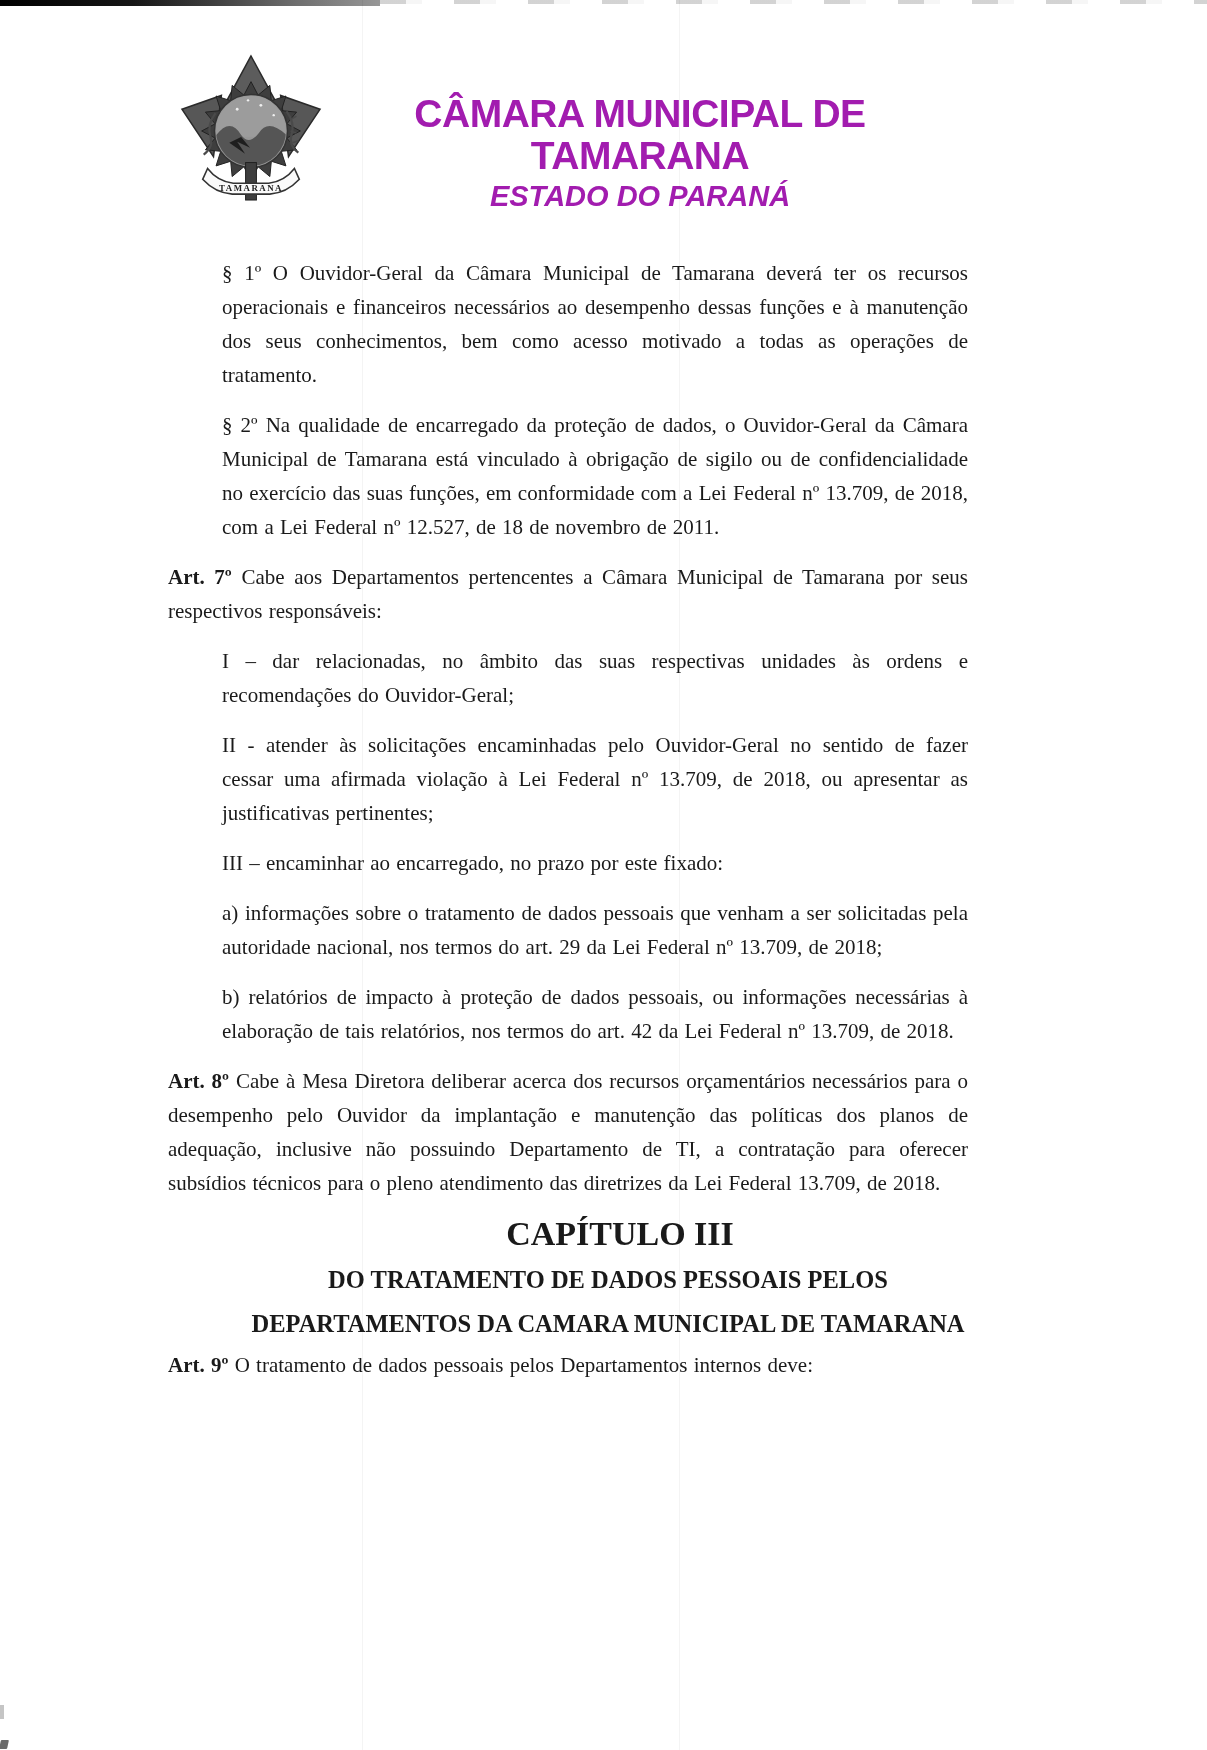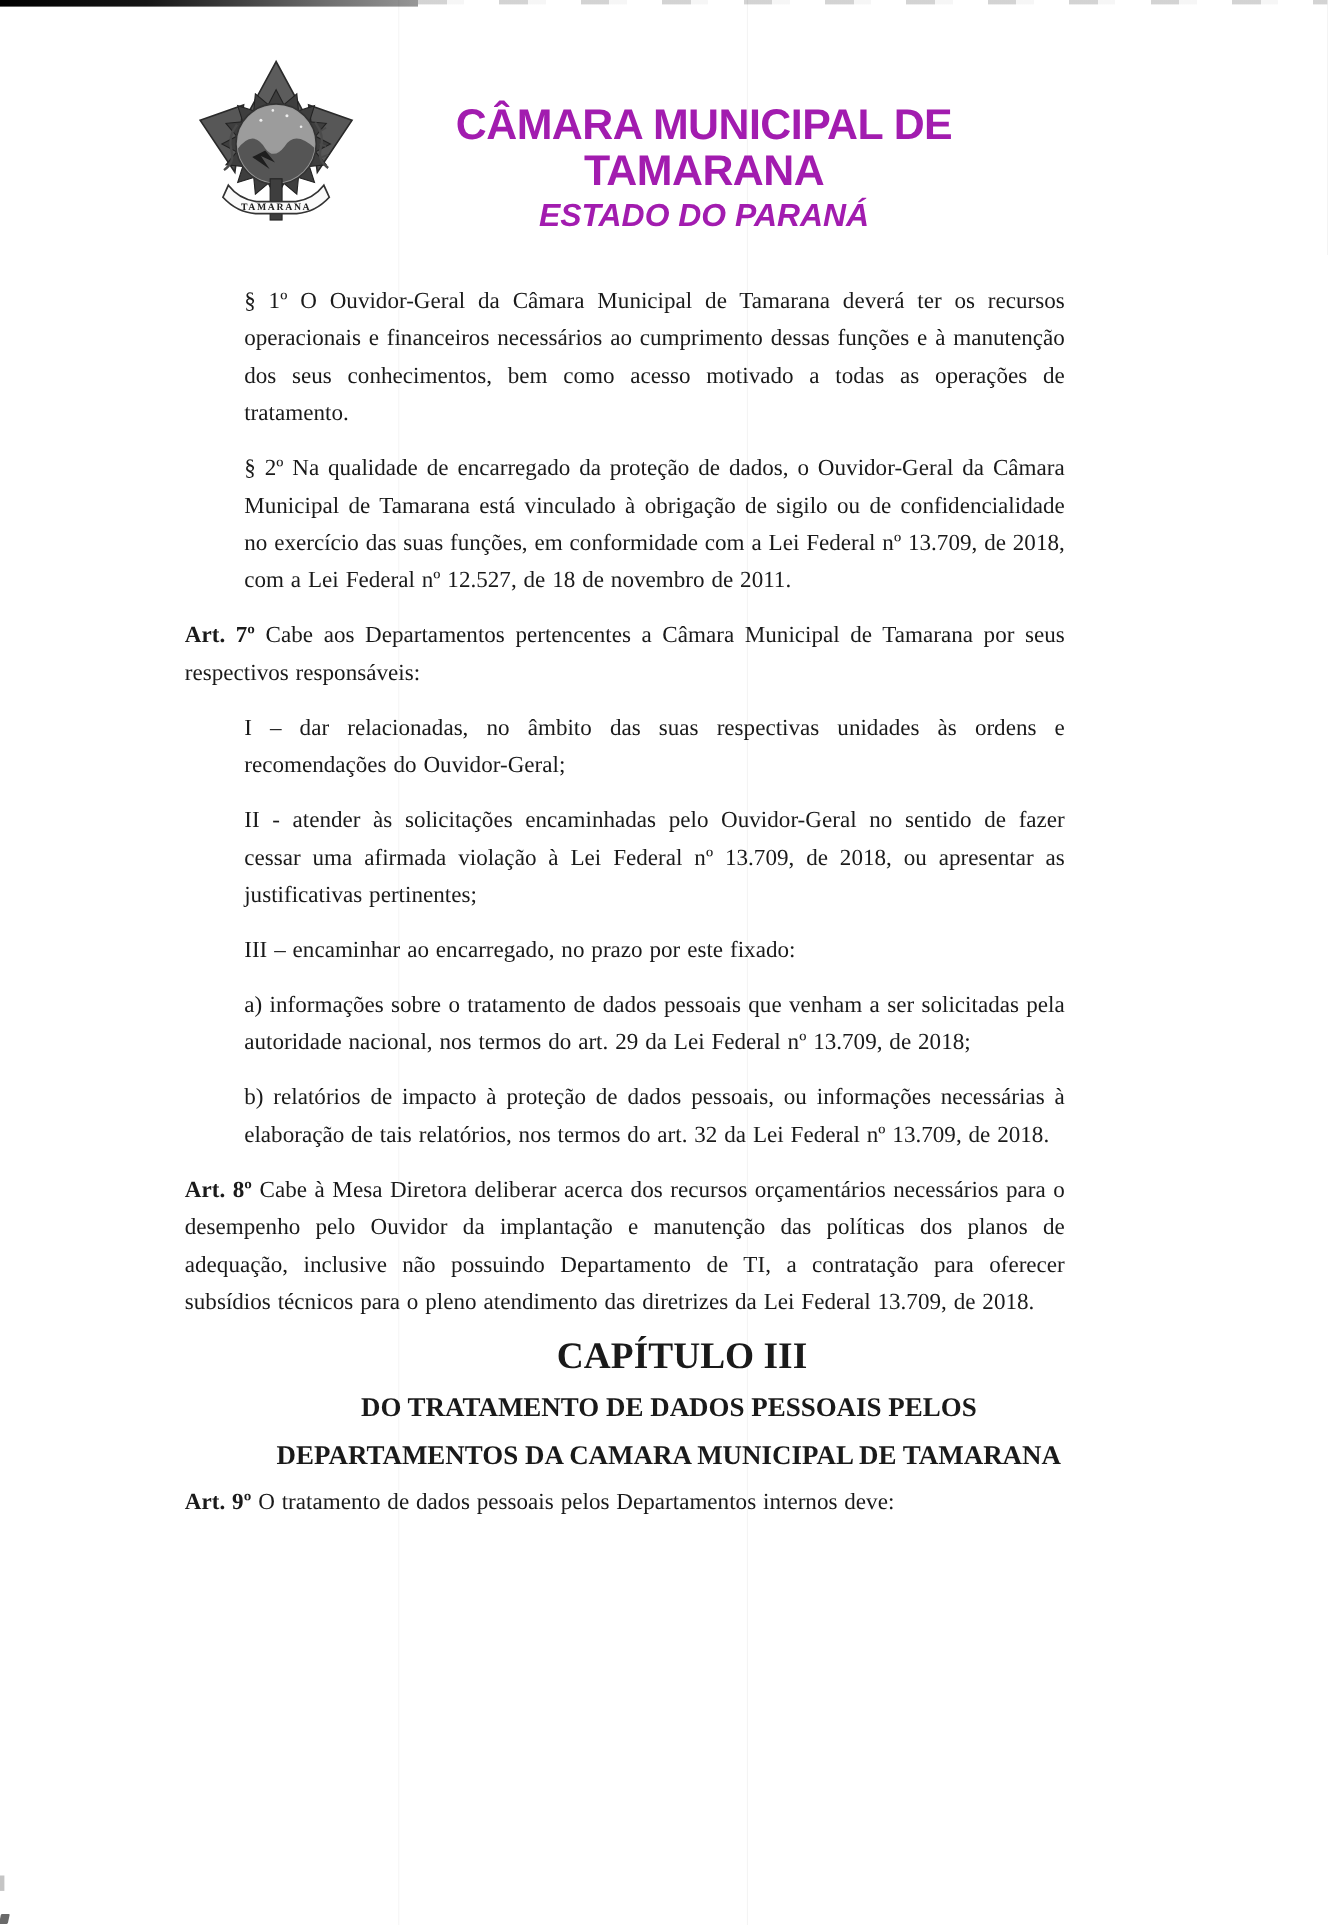--- a/index.html
+++ b/index.html
@@ -85,35 +85,35 @@
     </svg>
   </div>
 
   <div class="header-titles">
     <div class="header-title">CÂMARA MUNICIPAL DE TAMARANA</div>
     <div class="header-subtitle">ESTADO DO PARANÁ</div>
   </div>
 
   <div class="content">
 
-    <p class="para indent"><span>§ 1º O Ouvidor-Geral da Câmara Municipal de Tamarana deverá ter os recursos operacionais e financeiros necessários ao cumprimento dessas funções e à manutenção dos seus conhecimentos, bem como acesso motivado a todas as operações de tratamento.</span></p>
+    <p class="para indent"><span>§ 1º O Ouvidor-Geral da Câmara Municipal de Tamarana deverá ter os recursos operacionais e financeiros necessários ao desempenho dessas funções e à manutenção dos seus conhecimentos, bem como acesso motivado a todas as operações de tratamento.</span></p>
 
     <p class="para indent"><span>§ 2º Na qualidade de encarregado da proteção de dados, o Ouvidor-Geral da Câmara Municipal de Tamarana está vinculado à obrigação de sigilo ou de confidencialidade no exercício das suas funções, em conformidade com a Lei Federal nº 13.709, de 2018, com a Lei Federal nº 12.527, de 18 de novembro de 2011.</span></p>
 
     <p class="para"><b>Art. 7º</b><span> Cabe aos Departamentos pertencentes a Câmara Municipal de Tamarana por seus respectivos responsáveis:</span></p>
 
     <p class="para indent"><span>I – dar relacionadas, no âmbito das suas respectivas unidades às ordens e recomendações do Ouvidor-Geral;</span></p>
 
     <p class="para indent"><span>II - atender às solicitações encaminhadas pelo Ouvidor-Geral no sentido de fazer cessar uma afirmada violação à Lei Federal nº 13.709, de 2018, ou apresentar as justificativas pertinentes;</span></p>
 
     <p class="para indent"><span>III – encaminhar ao encarregado, no prazo por este fixado:</span></p>
 
     <p class="para indent"><span>a) informações sobre o tratamento de dados pessoais que venham a ser solicitadas pela autoridade nacional, nos termos do art. 29 da Lei Federal nº 13.709, de 2018;</span></p>
 
-    <p class="para indent"><span>b) relatórios de impacto à proteção de dados pessoais, ou informações necessárias à elaboração de tais relatórios, nos termos do art. 32 da Lei Federal nº 13.709, de 2018.</span></p>
+    <p class="para indent"><span>b) relatórios de impacto à proteção de dados pessoais, ou informações necessárias à elaboração de tais relatórios, nos termos do art. 42 da Lei Federal nº 13.709, de 2018.</span></p>
 
 
     <p class="para"><b>Art. 8º</b><span> Cabe à Mesa Diretora deliberar acerca dos recursos orçamentários necessários para o desempenho pelo Ouvidor da implantação e manutenção das políticas dos planos de adequação, inclusive não possuindo Departamento de TI, a contratação para oferecer subsídios técnicos para o pleno atendimento das diretrizes da Lei Federal 13.709, de 2018.</span></p>
 
     <h3 class="chapter-label">CAPÍTULO III</h3>
 
     <h2 class="chapter-title">DO TRATAMENTO DE DADOS PESSOAIS PELOS DEPARTAMENTOS DA CAMARA MUNICIPAL DE TAMARANA</h2>
 
     <p class="para"><b>Art. 9º</b><span> O tratamento de dados pessoais pelos Departamentos internos deve:</span></p>
 

